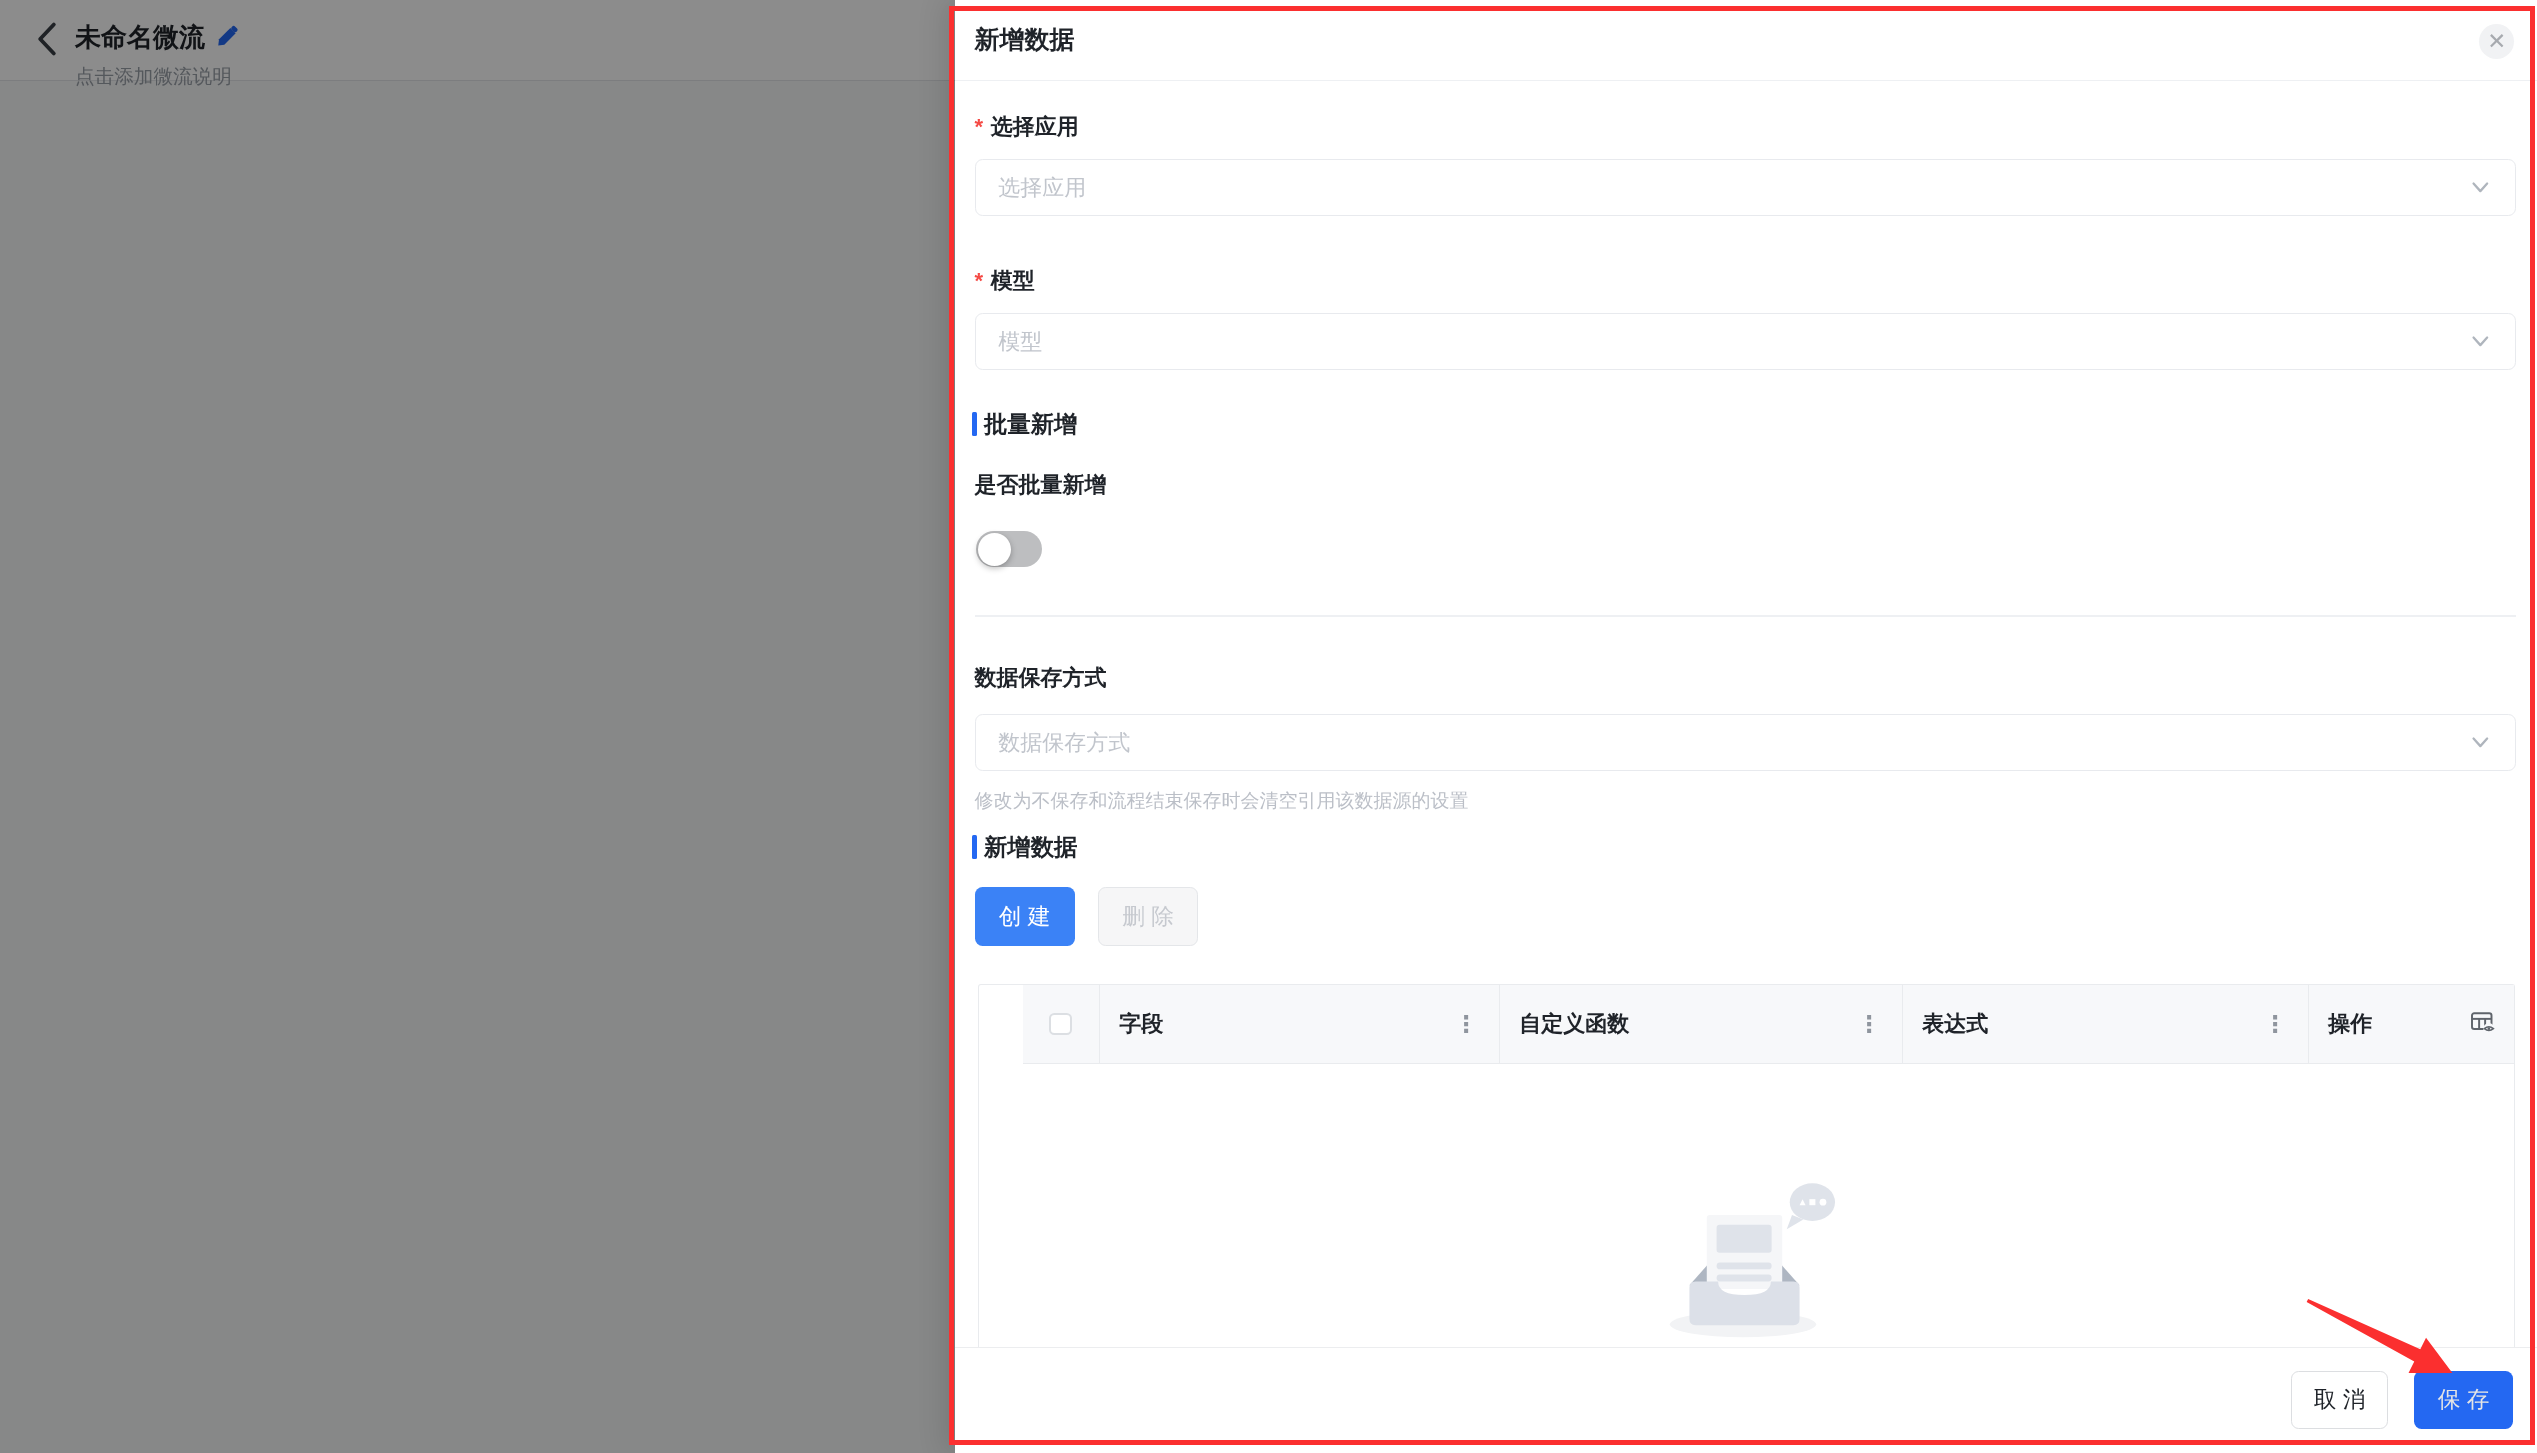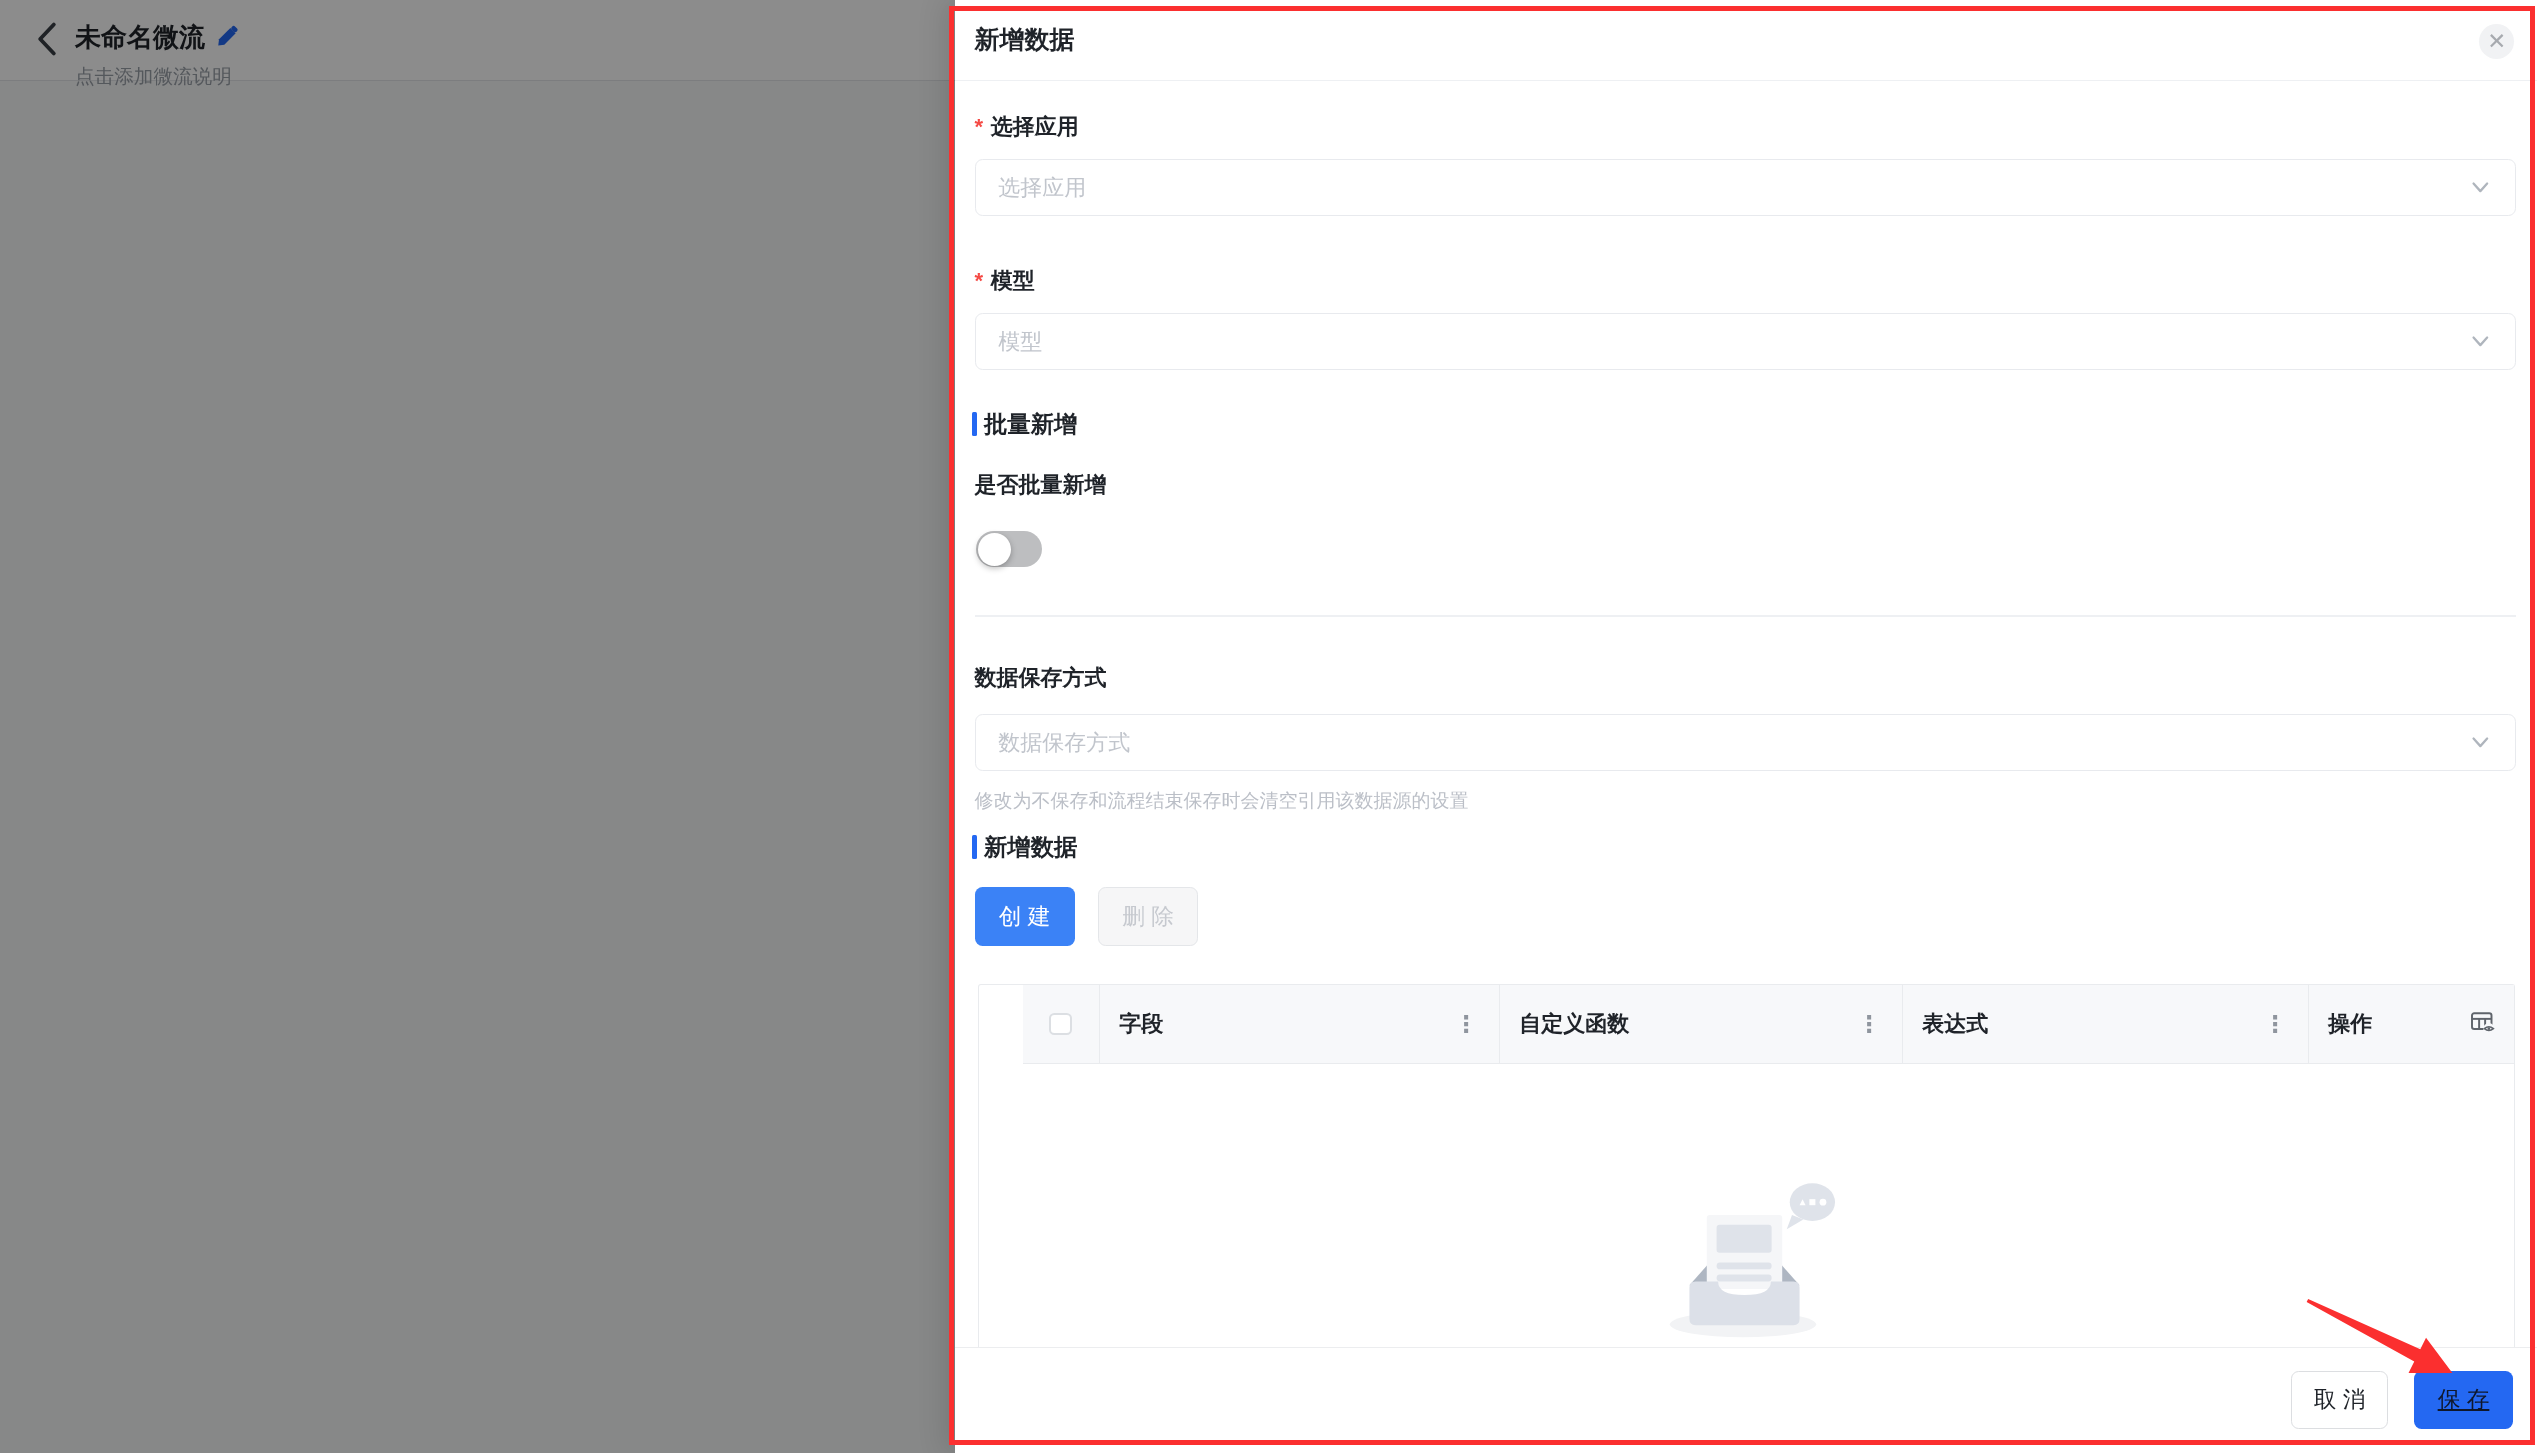--- a/index.html
+++ b/index.html
@@ -54,21 +54,21 @@
   .checkbox { width:22.7px; height:22.7px; border:2.3px solid #DCDFE3; border-radius:5.3px; background:#fff; cursor:pointer; }
   .kebab { font-size:22.7px; color:#8F959E; cursor:pointer; line-height:1; padding:3px; }
   .tbl-body { height:282px; background:#fff; }
 
   
   .empty { position:absolute; left:676px; top:1172px; width:227px; height:175px; }
 
   
   .modal-footer { position:absolute; left:0; top:1347px; width:100%; height:106px; background:#fff; border-top:1.5px solid #ECEDEF; }
   .btn-cancel { position:absolute; left:1336px; top:22.7px; width:97px; height:58px; background:#fff; border:1.5px solid #DCDEE1; color:#1F2329; }
-  .btn-save { position:absolute; left:1459px; top:22.7px; width:99px; height:58px; background:#2468F2; color:#0f172a;text-decoration:underline; }
+  .btn-save { position:absolute; left:1459px; top:22.7px; width:99px; height:58px; background:#2468F2; color:#e5e5e5; }
 
   
   .anno-rect { position:absolute; left:949px; top:6px; width:1586px; height:1439px; border:5.3px solid #FB2F2F; z-index:50; pointer-events:none; }
   .anno-arrow { position:absolute; inset:0; z-index:51; pointer-events:none; }
 </style>
 </head>
 <body>
 
 <div class="page-header">
   <div class="back-btn">

